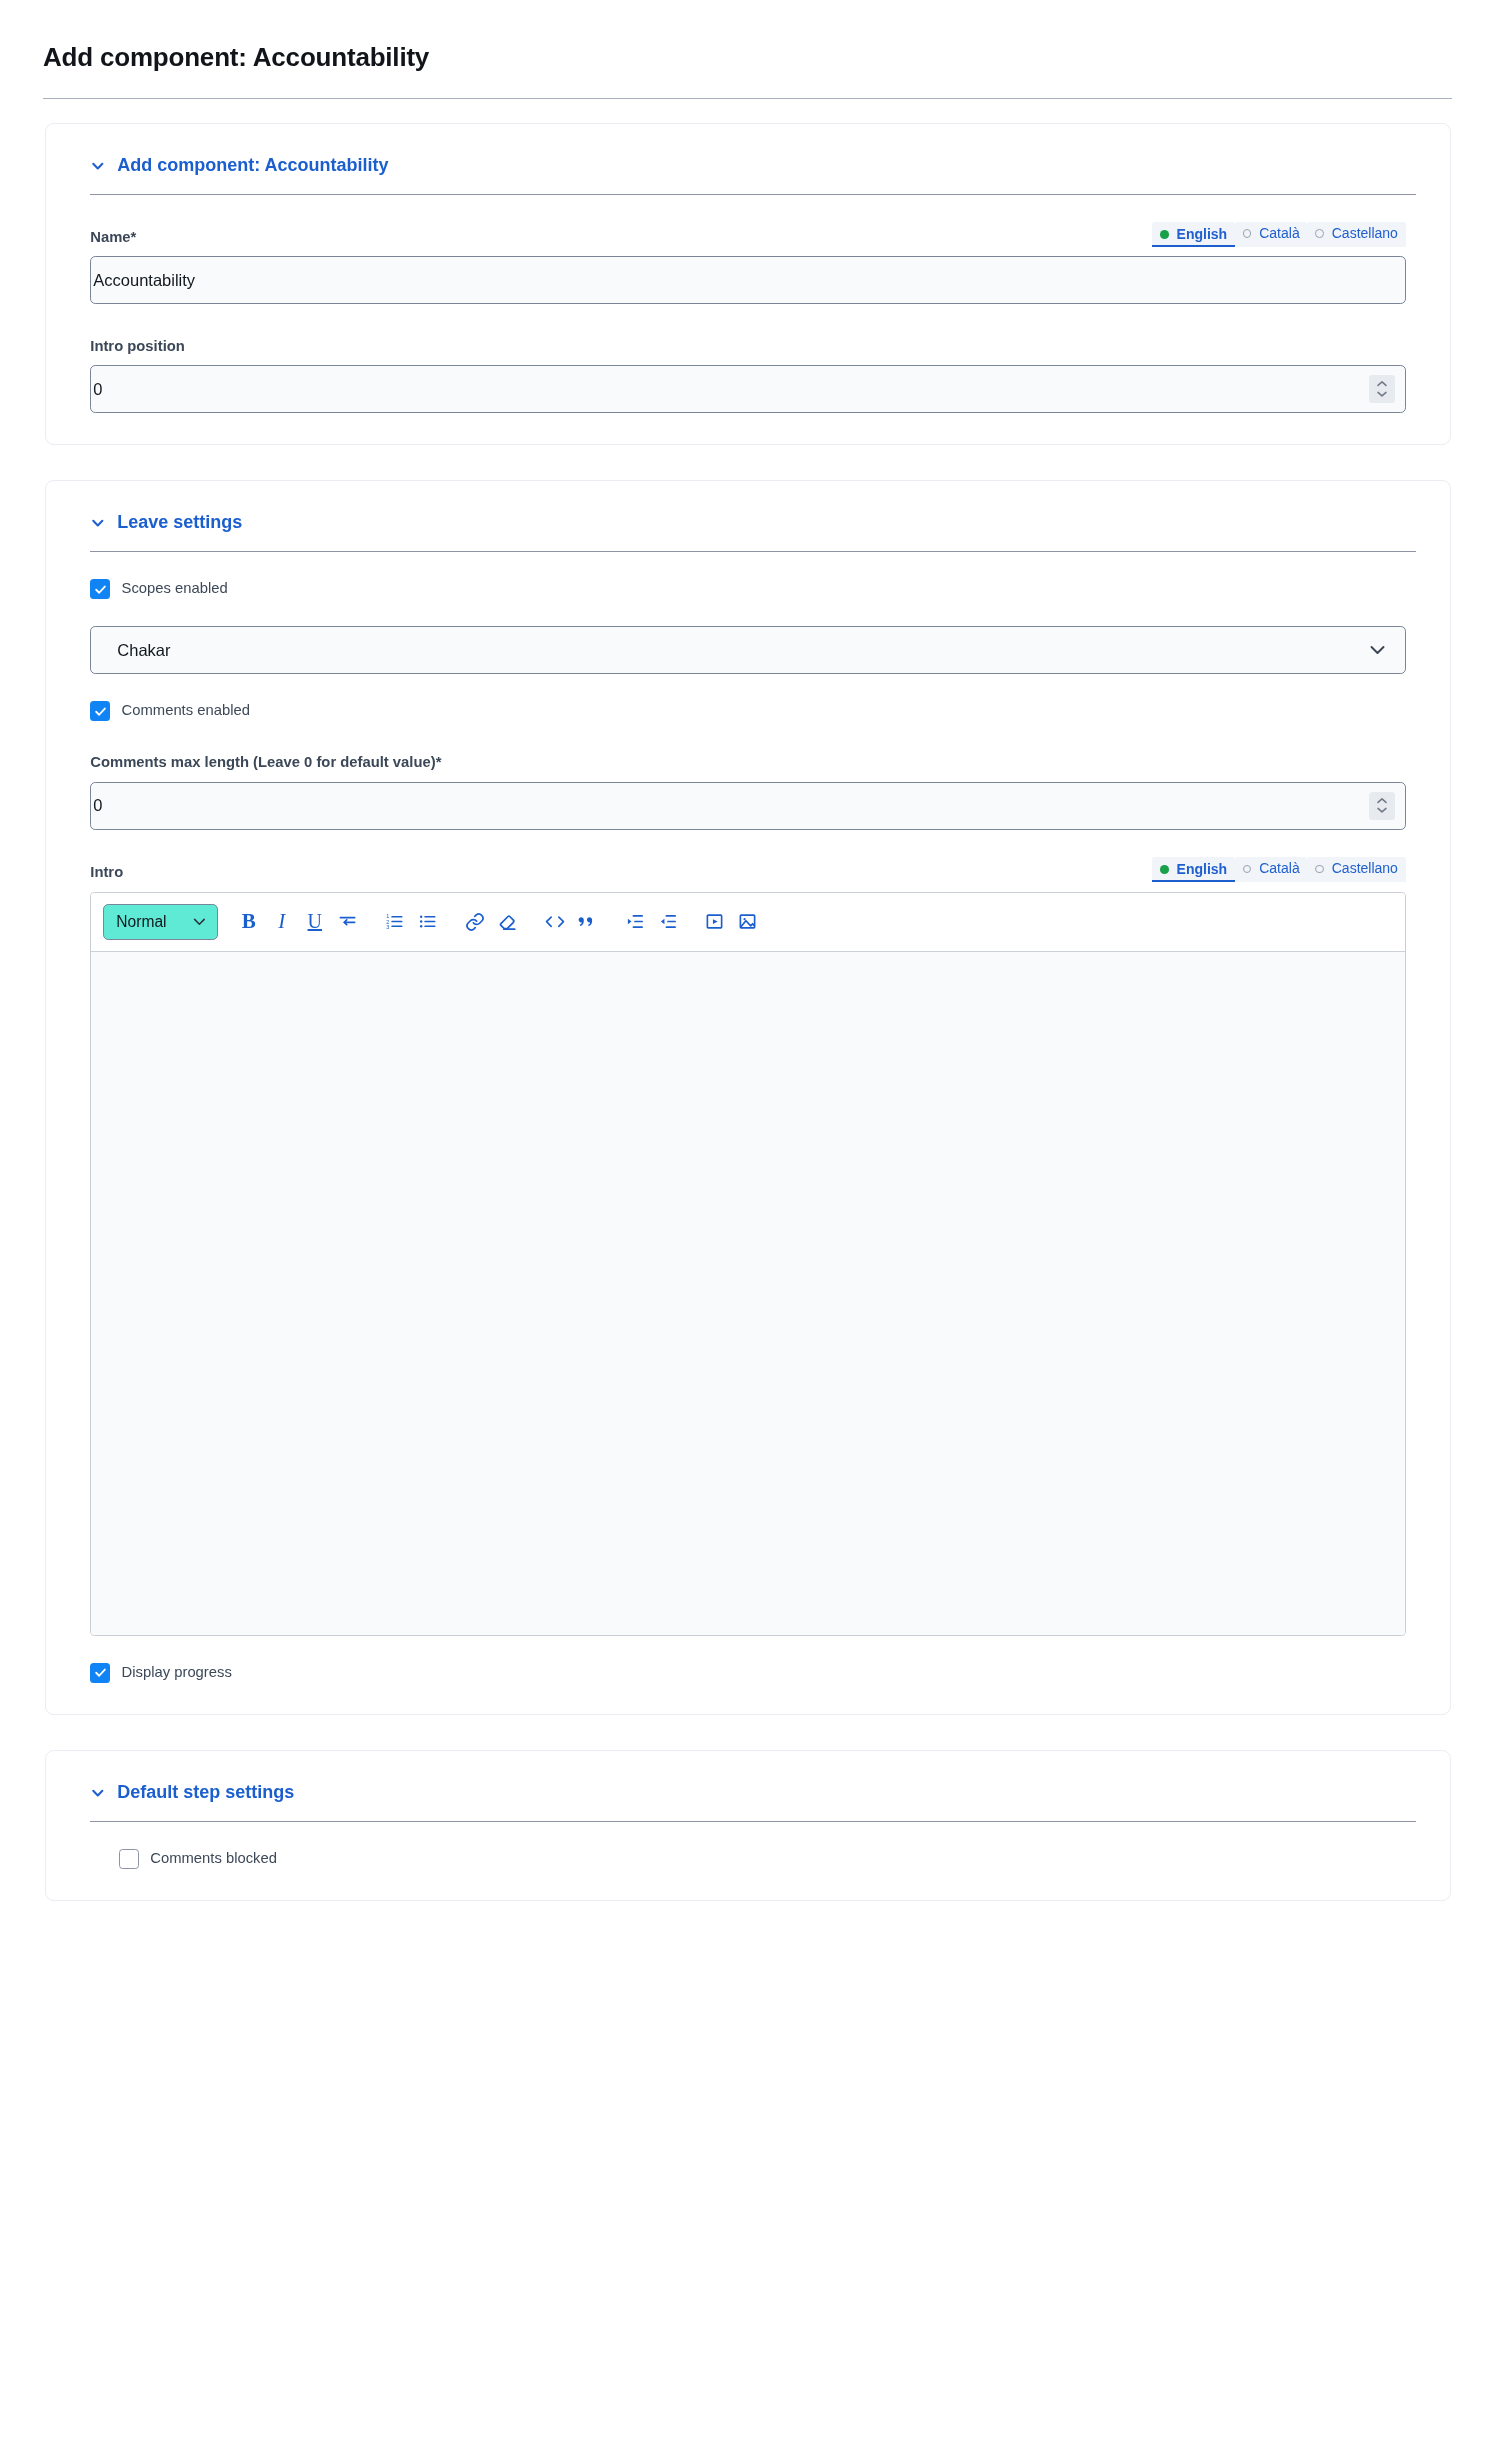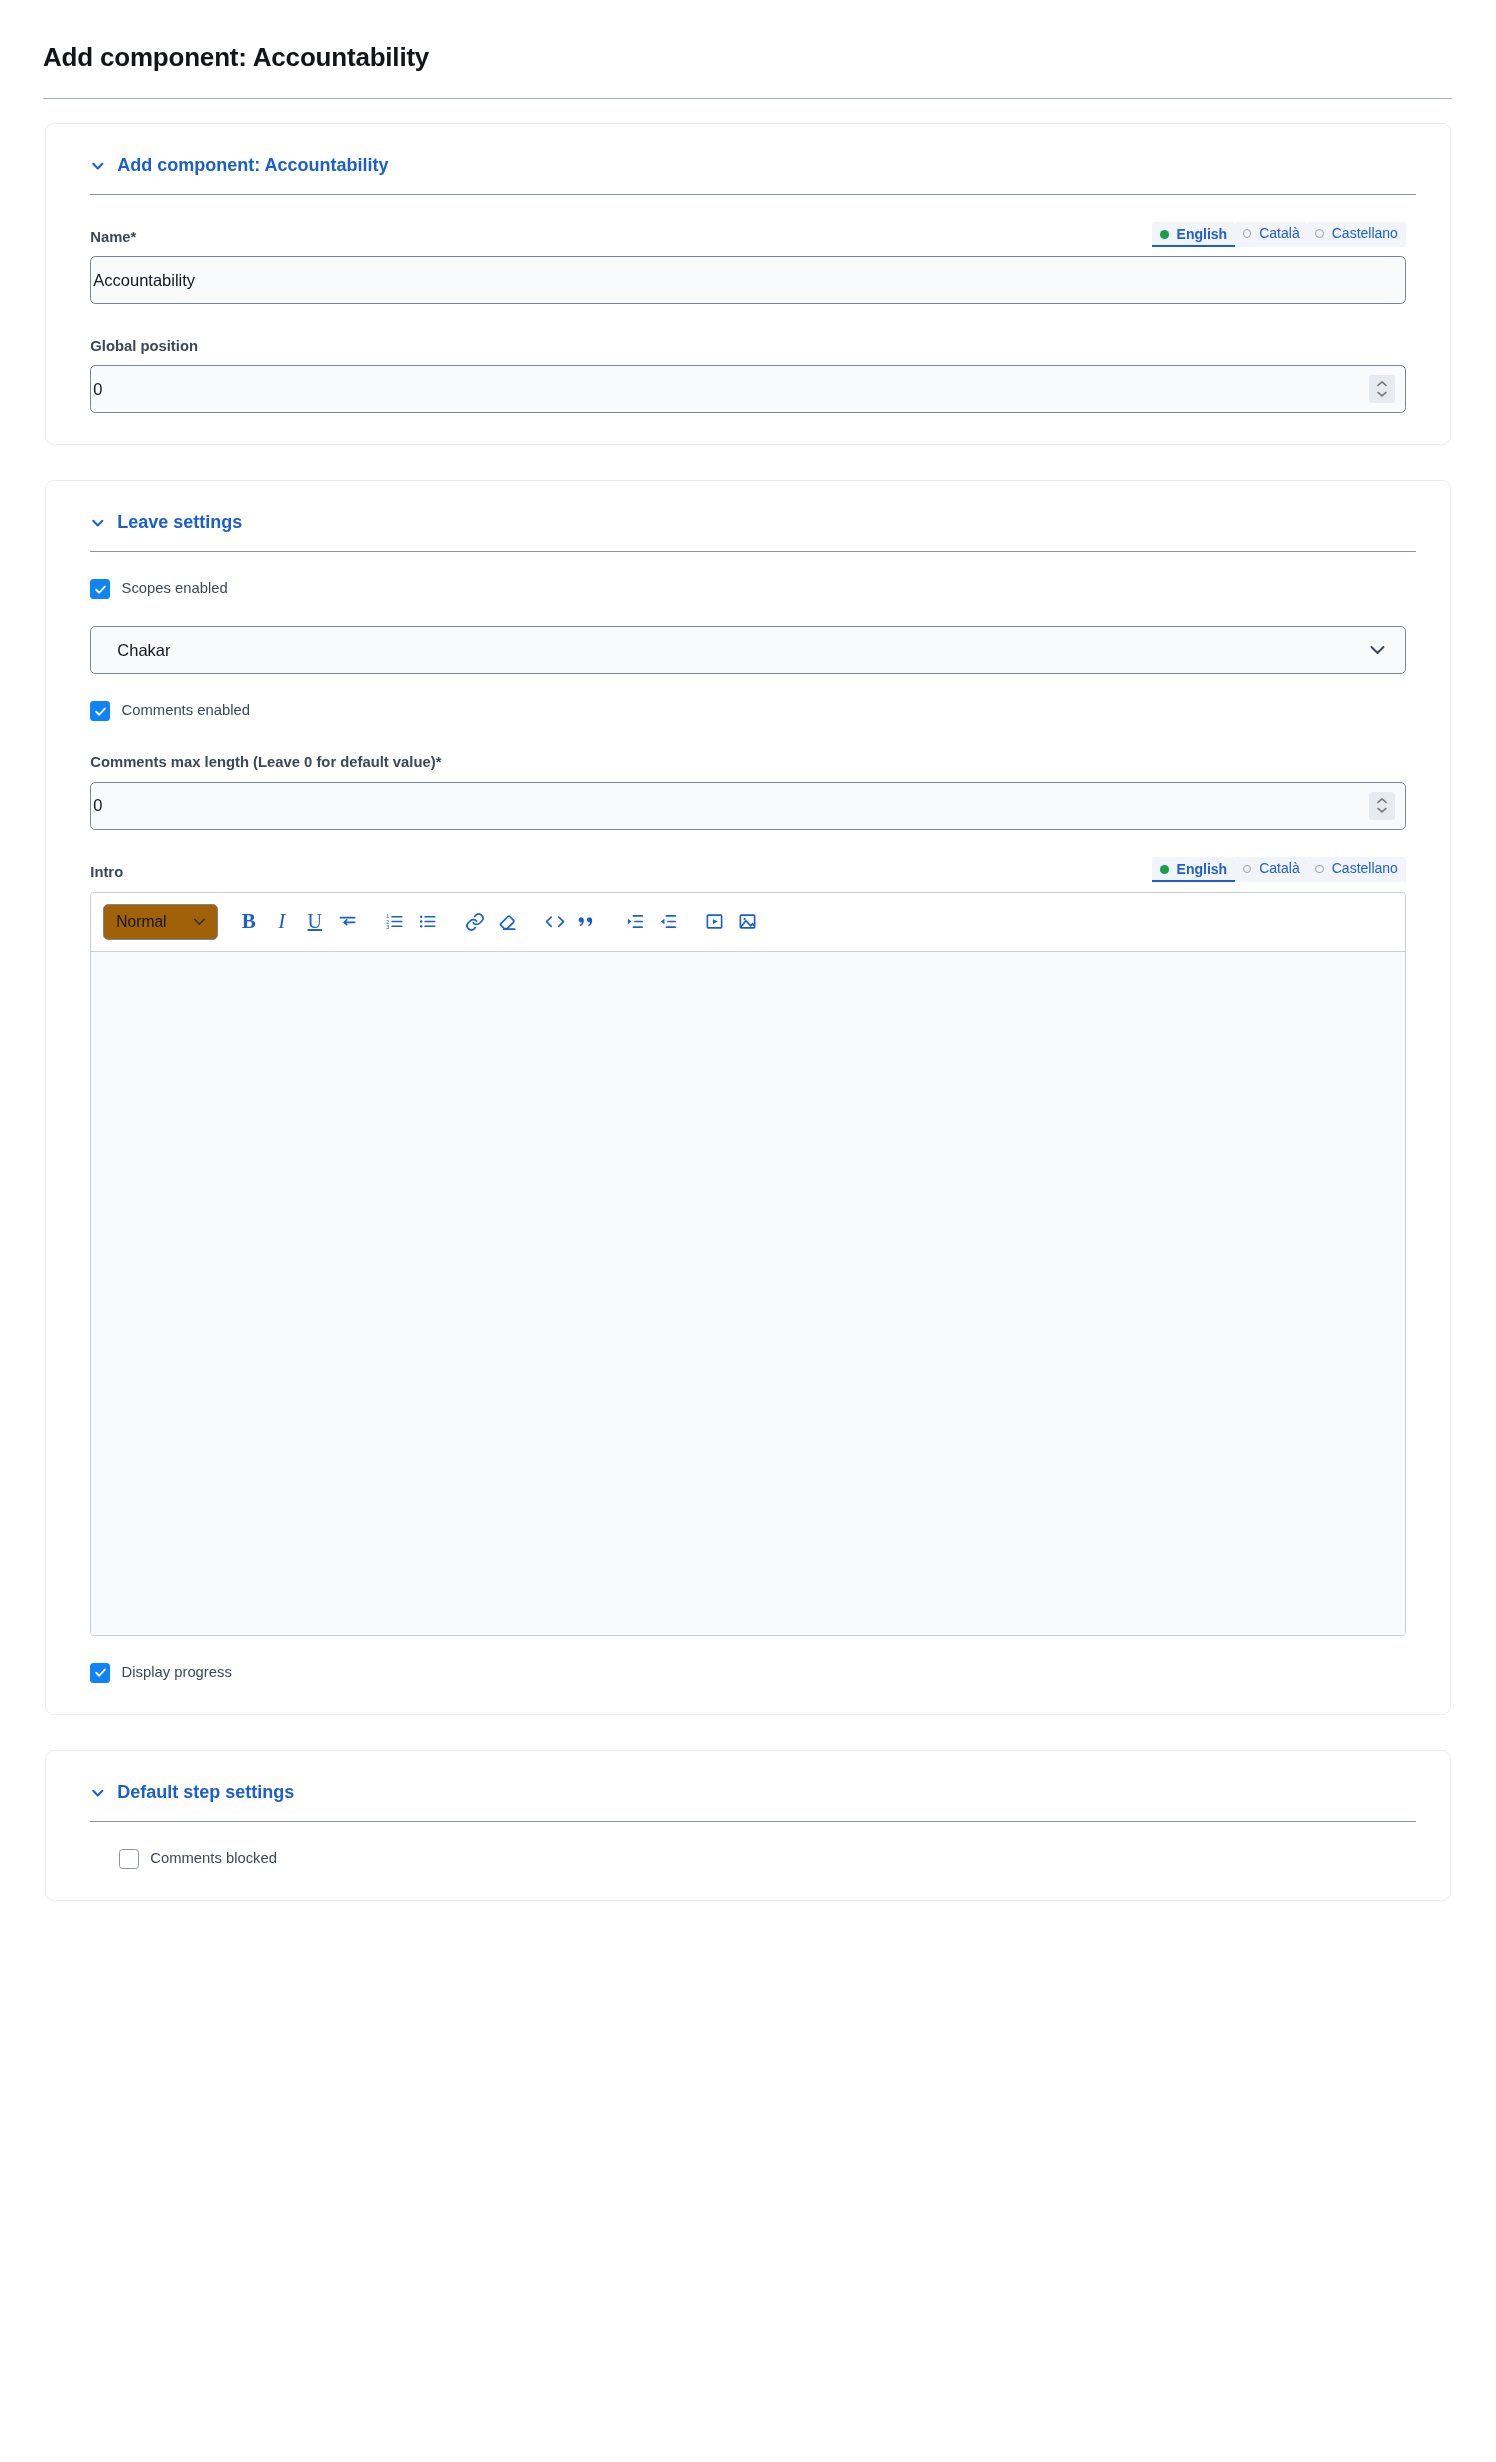--- a/index.html
+++ b/index.html
@@ -217,21 +217,21 @@
     background: #ffffff;
     border-bottom: 0.9px solid #ccd1d9;
     padding: 10.4px 12px 10.4px 12px;
     height: 59px;
   }
   .heading-select {
     width: 115px;
     height: 36px;
     border: 1.2px solid #7a8597;
     border-radius: 5.2px;
-    background: #a16207;
+    background: #5eead4;
     display: flex;
     align-items: center;
     justify-content: space-between;
     padding: 0 10.4px 0 12px;
     font-size: 15.6px;
     color: #12181f;
     cursor: pointer;
     margin-right: 14px;
   }
   .tb-group { display: flex; align-items: center; }
@@ -294,21 +294,21 @@
           </div>
         </div>
       </div>
       <div class="input-wrap">
         <div class="text-input">Accountability</div>
       </div>
     </div>
 
     <div class="field">
       <div class="field-label-row">
-        <span class="field-label">Global position</span>
+        <span class="field-label">Intro position</span>
       </div>
       <div class="input-wrap">
         <div class="text-input">0</div>
         <div class="spinner">
           <svg width="12" height="7.8" viewBox="0 0 24 14" fill="none" stroke="currentColor" stroke-width="3" stroke-linecap="round" stroke-linejoin="round">
               <polyline points="4 10 12 3 20 10"></polyline>
             </svg>
           <svg width="12" height="7.8" viewBox="0 0 24 14" fill="none" stroke="currentColor" stroke-width="3" stroke-linecap="round" stroke-linejoin="round">
               <polyline points="4 4 12 11 20 4"></polyline>
             </svg>

